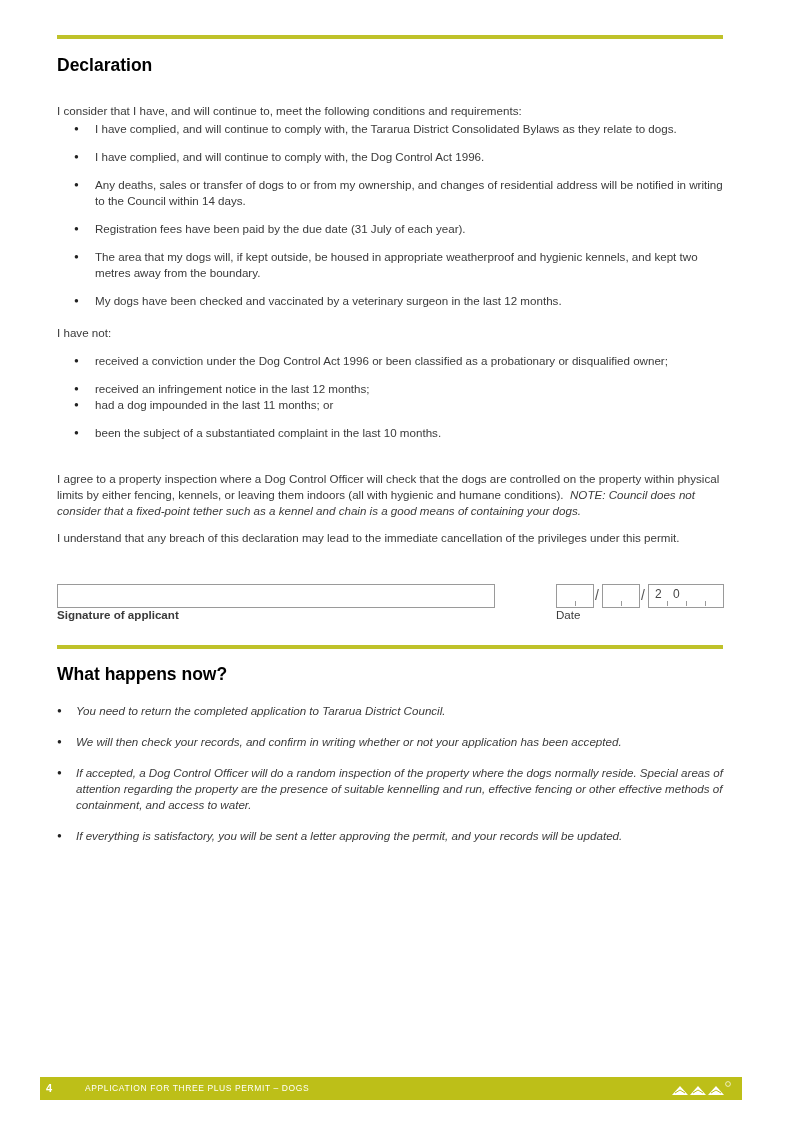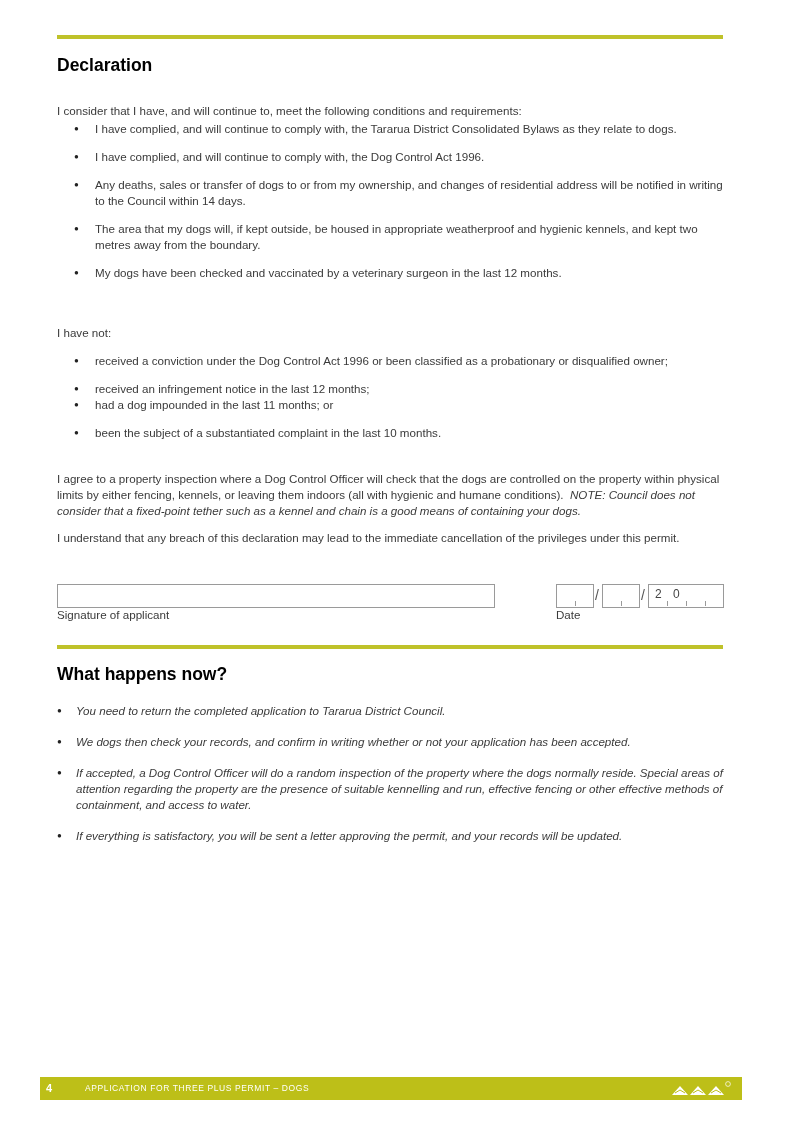--- a/index.html
+++ b/index.html
@@ -30,20 +30,21 @@
 
 <div class="rule" style="top:35px;"></div>
 <h2 style="top:55px;">Declaration</h2>
 
 <p class="p" style="top:103px;">I consider that I have, and will continue to, meet the following conditions and requirements:</p>
 
 <ul class="b" style="top:121px;">
   <li style="margin-bottom:12px;">I have complied, and will continue to comply with, the Tararua District Consolidated Bylaws as they relate to dogs.</li>
   <li style="margin-bottom:12px;">I have complied, and will continue to comply with, the Dog Control Act 1996.</li>
   <li style="margin-bottom:12px;">Any deaths, sales or transfer of dogs to or from my ownership, and changes of residential address will be notified in writing to the Council within 14 days.</li>
+  <li style="margin-bottom:12px;">Registration fees have been paid by the due date (31 July of each year).</li>
   <li style="margin-bottom:12px;">The area that my dogs will, if kept outside, be housed in appropriate weatherproof and hygienic kennels, and kept two metres away from the boundary.</li>
   <li>My dogs have been checked and vaccinated by a veterinary surgeon in the last 12 months.</li>
 </ul>
 
 <p class="p" style="top:325px;">I have not:</p>
 
 <ul class="b" style="top:353px;">
   <li style="margin-bottom:12px;">received a conviction under the Dog Control Act 1996 or been classified as a probationary or disqualified owner;</li>
   <li style="">received an infringement notice in the last 12 months;</li>
   <li style="margin-bottom:12px;">had a dog impounded in the last 11 months; or</li>
@@ -51,21 +52,21 @@
 </ul>
 
 <p class="p" style="top:471px;">
   <span>I agree to a property inspection where a Dog Control Officer will check that the dogs are controlled on the property within physical limits by either fencing, kennels, or leaving them indoors (all with hygienic and humane conditions).</span>&nbsp;
   <em>NOTE: Council does not consider that a fixed-point tether such as a kennel and chain is a good means of containing your dogs.</em>
 </p>
 
 <p class="p" style="top:530px;">I understand that any breach of this declaration may lead to the immediate cancellation of the privileges under this permit.</p>
 
 <div class="sigbox"></div>
-<div class="lbl" style="left:57px; top:608px;">Signature of applicant</div>
+<div class="lbl" style="left:57px; top:608px;font-weight:bold;">Signature of applicant</div>
 
 <div class="dbox" style="left:556px; width:36px;">
   <div class="tick" style="left:18px;"></div>
 </div>
 <span class="slash" style="left:595px;">/</span>
 <div class="dbox" style="left:602px; width:36px;">
   <div class="tick" style="left:18px;"></div>
 </div>
 <span class="slash" style="left:641px;">/</span>
 <div class="dbox" style="left:648px; width:74px;">
@@ -75,21 +76,21 @@
   <div class="tick" style="left:37px;"></div>
   <div class="tick" style="left:56px;"></div>
 </div>
 <div class="lbl" style="left:556px; top:608px;">Date</div>
 
 <div class="rule" style="top:645px;"></div>
 <h2 style="top:664px;">What happens now?</h2>
 
 <ul class="b b2" style="top:703px;">
   <li style="margin-bottom:15px;">You need to return the completed application to Tararua District Council.</li>
-  <li style="margin-bottom:15px;">We dogs then check your records, and confirm in writing whether or not your application has been accepted.</li>
+  <li style="margin-bottom:15px;">We will then check your records, and confirm in writing whether or not your application has been accepted.</li>
   <li style="margin-bottom:15px;">If accepted, a Dog Control Officer will do a random inspection of the property where the dogs normally reside.  Special areas of attention regarding the property are the presence of suitable kennelling and run, effective fencing or other effective methods of containment, and access to water.</li>
   <li>If everything is satisfactory, you will be sent a letter approving the permit, and your records will be updated.</li>
 </ul>
 
 <div class="footer">
   <span class="num">4</span>
   <span class="title">APPLICATION FOR THREE PLUS PERMIT – DOGS</span>
   <span class="logo">
     <svg width="62" height="16" viewBox="0 0 62 16">
       <polygon points="2,14 10,5 18,14" fill="#fff"></polygon>

